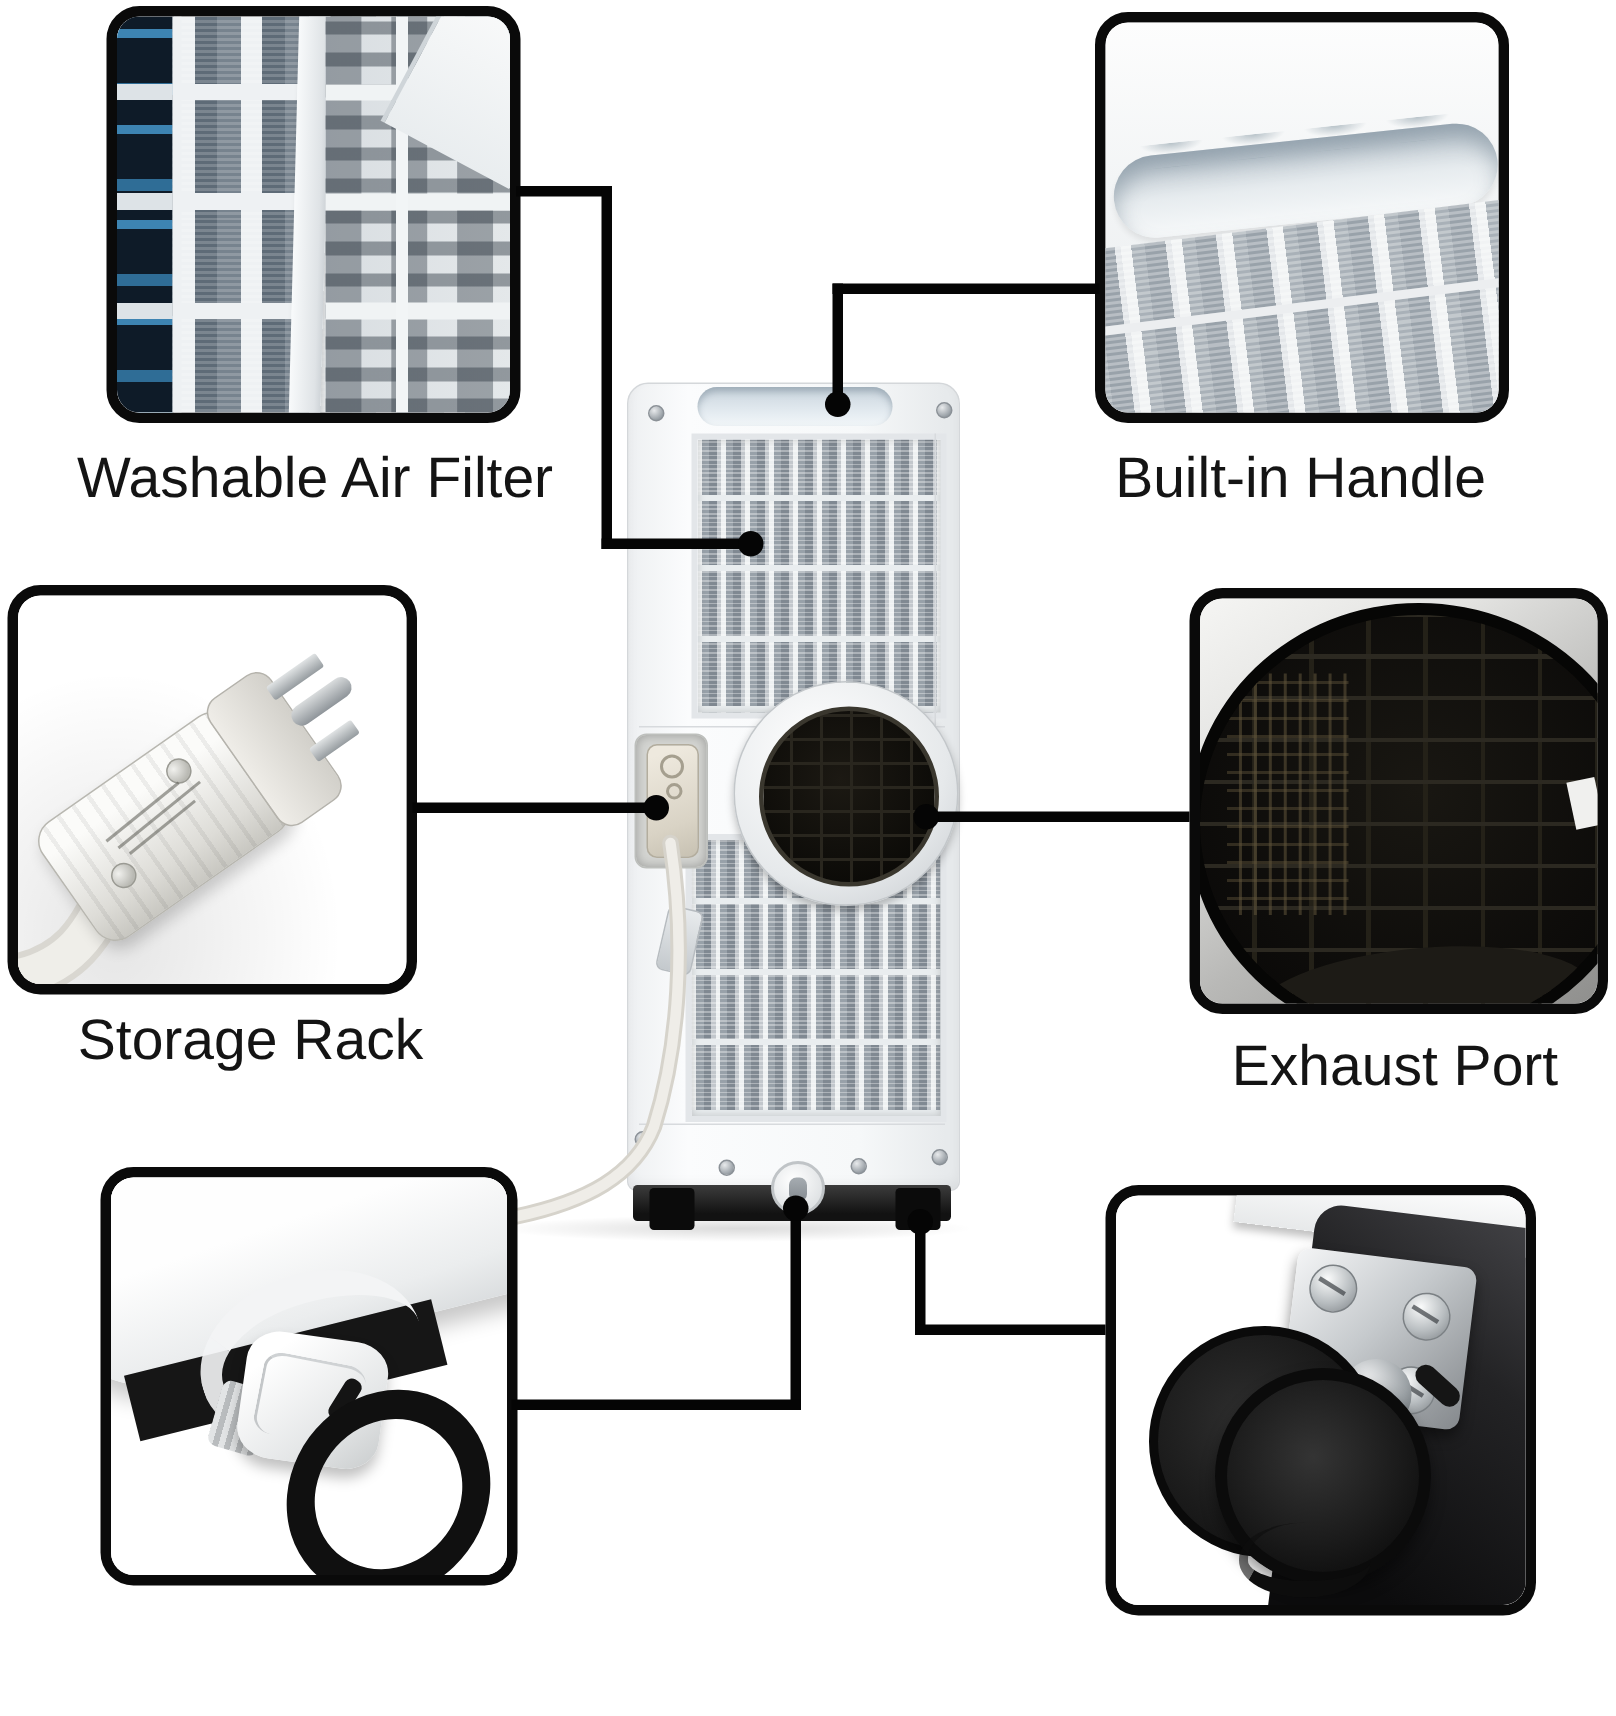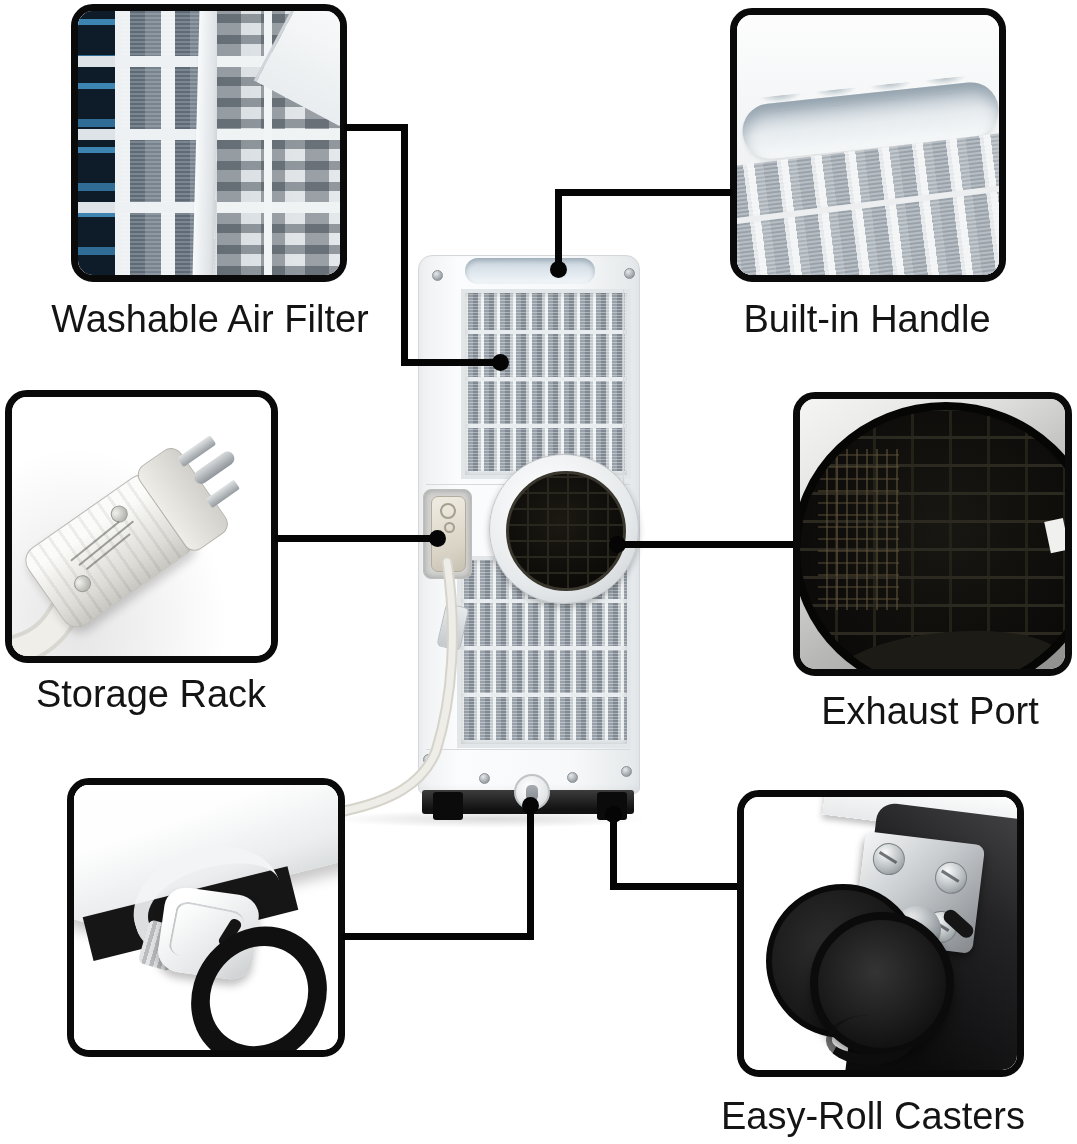--- a/index.html
+++ b/index.html
@@ -300,17 +300,16 @@
       <div class="pc-slot"></div>
       <div class="pc-ball"></div>
       <div class="pc-wheelA"></div>
       <div class="pc-wheelB"></div>
       <div class="pc-hook"></div>
     </div>
   </div>
 
   <div class="label" style="left:20px;top:297px;width:380px">Washable Air Filter</div>
   <div class="label" style="left:697px;top:297px;width:340px">Built-in Handle</div>
-  <div class="label" style="left:0px;top:672px;width:302px">Storage Rack</div>
+  <div class="label" style="left:16px;top:672px;width:302px">Storage Rack</div>
   <div class="label" style="left:760px;top:689px;width:340px">Exhaust Port</div>
-  <div class="label" style="left:693px;top:1094px;width:360px">Easy-Roll Casters</div>
 
 </div>
 
 </body></html>

